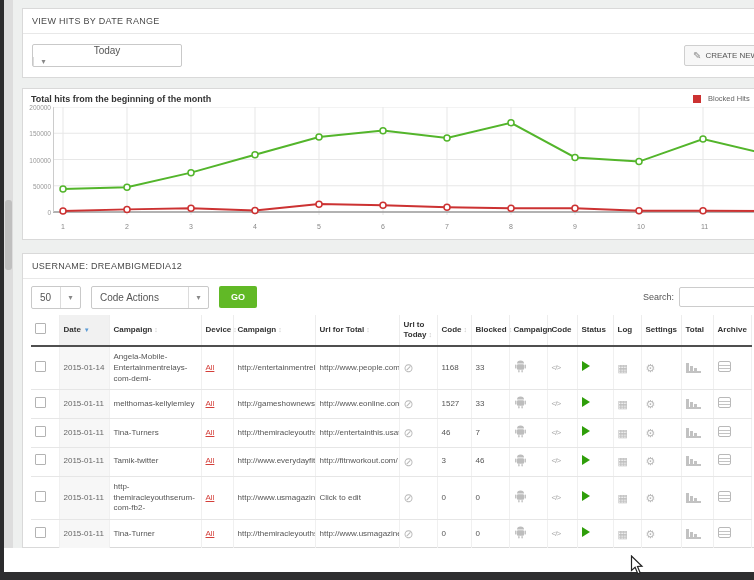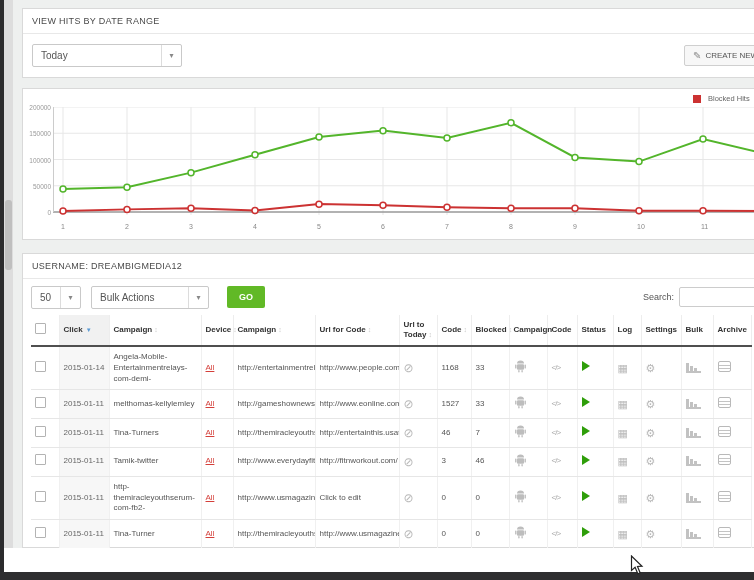--- a/index.html
+++ b/index.html
@@ -13,41 +13,41 @@
 
   .panel { position:absolute; left:22px; width:1038px; background:#fff; border:1px solid #d9d9d9; }
   .panel-head { padding:7px 9px; font-size:9px; letter-spacing:.3px; color:#4a4a4a; border-bottom:1px solid #e8e8e8; }
 
   
   #p-range { top:8px; height:70px; }
   #p-range .body { position:relative; height:44px; }
   .select-box { display:inline-flex; align-items:center; border:1px solid #c9c9c9; background:#fff; height:23px; font-size:10px; color:#555; border-radius:2px; }
   .select-box .val { padding:0 8px; flex:1; }
   .select-box .arrow { width:20px; align-self:stretch; border-left:1px solid #dcdcdc; display:flex; align-items:center; justify-content:center; color:#888; font-size:8px; }
-  #range-select { position:absolute; left:9px; top:10px; width:150px; }
+  #range-select { position:absolute; left:9px; top:10px; width:150px;flex-direction:column; }
   #create-btn { position:absolute; left:661px; top:11px; height:21px; display:inline-flex; align-items:center; gap:4px;
     border:1px solid #cfcfcf; background:#f7f7f7; border-radius:2px; padding:0 8px; font-size:8px; color:#555; white-space:nowrap; }
   #create-btn .ic { color:#8a8a8a; font-size:10px; }
 
   
   #p-chart { top:88px; height:152px; }
   #chart-title { position:absolute; left:8px; top:5px; font-size:9px; font-weight:bold; color:#333; }
   #chart-legend { position:absolute; left:670px; top:5px; display:flex; gap:8px; font-size:7.5px; color:#666; white-space:nowrap; }
   #chart-legend .li { display:flex; align-items:center; gap:7px;text-align:center; }
   #chart-legend .sw { width:8px; height:8px; display:inline-block; }
   #plot-wrap { position:absolute; left:30px; top:18px; width:1008px; height:113px; }
   .ylab { position:absolute; width:26px; text-align:right; font-size:6.5px; color:#999; left:2px; }
   #xlabels span { position:absolute; top:134px; font-size:7px; color:#888; }
 
   
   #p-table { top:253px; height:295px; }
   #tbl-toolbar { position:relative; height:36px; padding:6px 8px; }
   #pagesize-select { position:absolute; left:8px; top:7px; width:50px; }
   #bulk-select { position:absolute; left:68px; top:7px; width:118px; }
-  #go-btn { position:absolute; left:204px; top:7px; width:38px; height:22px; background:#61b926; color:#fff; border:none;
+  #go-btn { position:absolute; left:196px; top:7px; width:38px; height:22px; background:#61b926; color:#fff; border:none;
     font-size:9px; font-weight:bold; border-radius:2px; }
   #search-wrap { position:absolute; left:620px; top:8px; display:flex; align-items:center; gap:5px; font-size:9px; color:#555; }
   #search-input { width:120px; height:20px; border:1px solid #ccc; border-radius:2px; font-size:9px; padding:0 4px; }
 
   table { border-collapse:collapse; table-layout:fixed; width:720px; margin-left:8px; font-size:8px; color:#555; }
   thead th { font-size:8px; font-weight:bold; color:#333; text-align:left; padding:5px 4px; border-bottom:2px solid #4f4f4f;
     border-right:1px solid #ededed; vertical-align:middle; line-height:1.25; }
   thead th .updn { color:#c9c9c9; font-size:7px; margin-left:2px; }
   thead th .desc { color:#5b9bd5; font-size:6px; margin-left:3px; }
   th.col-date { background:#f1f1f1; }
@@ -85,20 +85,21 @@
       <span class="arrow">▾</span>
     </div>
     <button id="create-btn">
       <span class="ic">✎</span>
       <span>CREATE NEW CAMPAIGN</span>
     </button>
   </div>
 </div>
 
 <div class="panel" id="p-chart">
+  <div id="chart-title">Total hits from the beginning of the month</div>
   <div id="chart-legend">
       <span class="li">
         <span class="sw" style="background: rgb(204, 50, 50);"></span>
         <span>Blocked Hits</span>
       </span>
       <span class="li">
         <span class="sw" style="background: rgb(83, 181, 43);"></span>
       </span>
     </div>
   <div id="ylabels">
@@ -172,21 +173,21 @@
 </div>
 
 <div class="panel" id="p-table">
   <div class="panel-head">USERNAME: DREAMBIGMEDIA12</div>
   <div id="tbl-toolbar">
     <div class="select-box" id="pagesize-select">
       <span class="val">50</span>
       <span class="arrow">▾</span>
     </div>
     <div class="select-box" id="bulk-select">
-      <span class="val">Bulk Actions</span>
+      <span class="val">Code Actions</span>
       <span class="arrow">▾</span>
     </div>
     <button id="go-btn">GO</button>
     <div id="search-wrap">
       <span>Search:</span>
       <input id="search-input" type="text" value="" style="">
     </div>
   </div>
   <table>
     <colgroup>
@@ -203,34 +204,34 @@
         <col style="width:30px">
         <col style="width:36px">
       <col style="width:28px">
         <col style="width:40px">
         <col style="width:32px">
         <col style="width:38px">
     </colgroup>
     <thead>
         <tr id="head-row">
       <th><span class="cb"></span></th>
-    <th class="col-date"><span>Click</span><span class="desc">▼</span></th>
+    <th class="col-date"><span>Date</span><span class="desc">▼</span></th>
           <th><span>Campaign</span><span class="updn">↕</span></th>
           <th><span>Device</span><span class="updn">↕</span></th>
           <th><span>Campaign</span><span class="updn">↕</span></th>
-          <th><span>Url for Code</span><span class="updn">↕</span></th>
+          <th><span>Url for Total</span><span class="updn">↕</span></th>
           <th><span>Url to Today</span><span class="updn">↕</span></th>
           <th><span>Code</span><span class="updn">↕</span></th>
           <th><span>Blocked</span><span class="updn">↕</span></th>
           <th><span>Campaign</span></th>
           <th><span>Code</span></th>
           <th><span>Status</span></th>
           <th><span>Log</span></th>
           <th><span>Settings</span></th>
-          <th><span>Bulk</span></th>
+          <th><span>Total</span></th>
           <th><span>Archive</span></th>
         </tr>
       </thead>
     <tbody id="tbody">
   <tr>
     <td><span class="cb"></span></td>
     <td class="col-date">2015-01-14</td>
     <td>Angela-Mobile-Entertainmentrelays-com-demi-</td>
     <td><a href="#" class="device">All</a></td>
     <td class="trunc">http://entertainmentrelays...</td>

